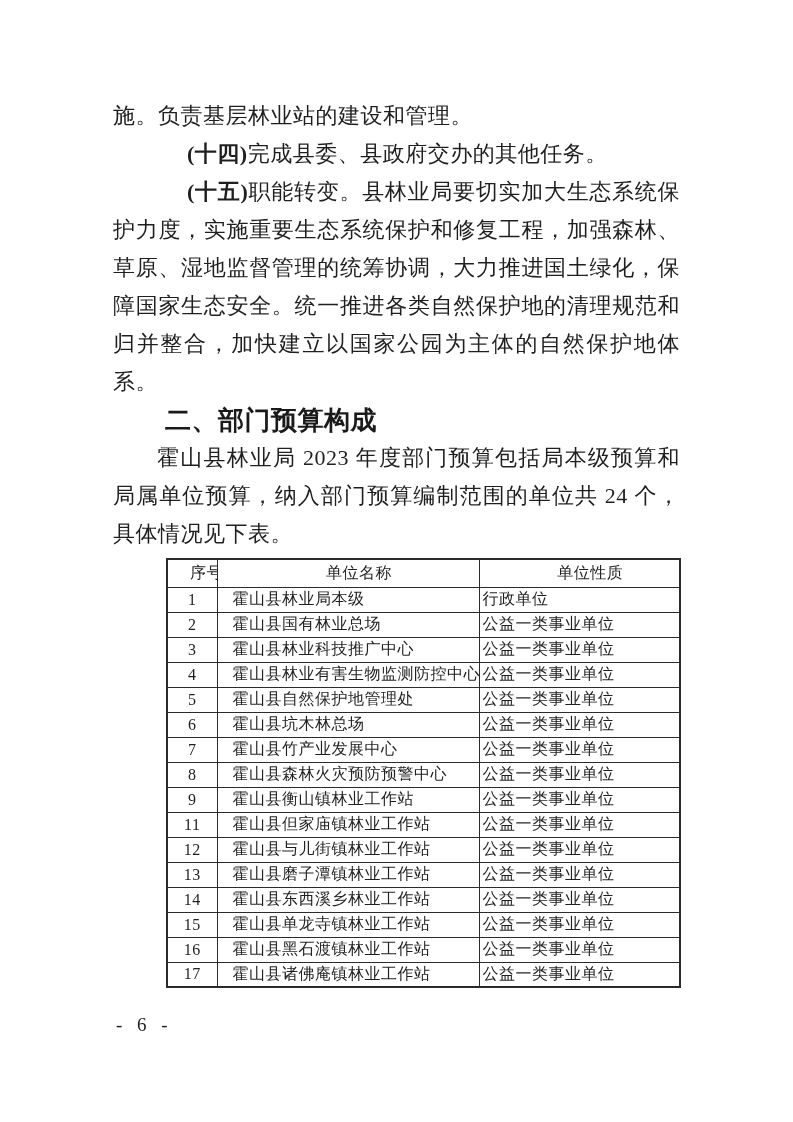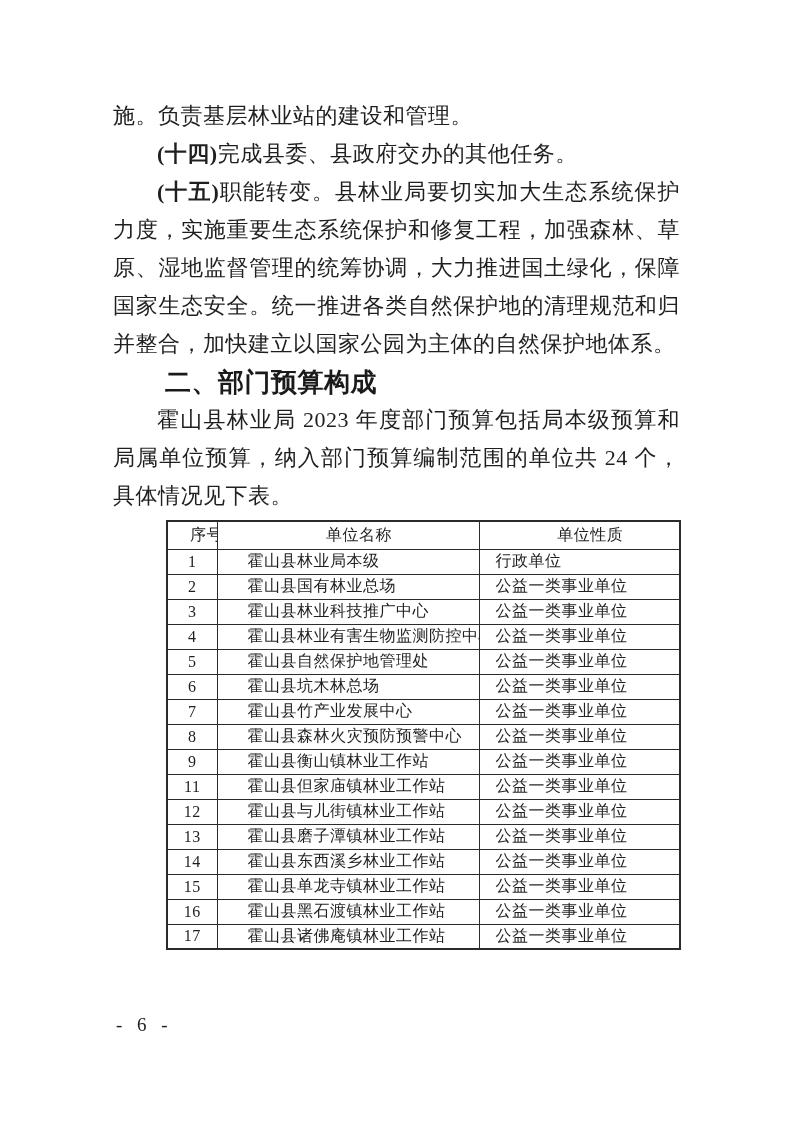--- a/index.html
+++ b/index.html
@@ -21,21 +21,21 @@
   }
   .para {
     font-family: "Liberation Serif", "DejaVu Serif", serif;
     font-size: 22px;
     line-height: 38px;
     letter-spacing: 0.5px;
     text-align: justify;
     color: #1f1f1f;
   }
   .para.indent { text-indent: 2em; }
-  .para .bold { font-weight: bold; }
+  .para .bold { font-weight: bold; margin-left: 30px; }
   .heading {
     font-family: "Liberation Sans", "DejaVu Sans", sans-serif;
     font-weight: bold;
     font-size: 26px;
     line-height: 38px;
     letter-spacing: 0.5px;
     text-indent: 2em;
     color: #1a1a1a;
   }
   .table-wrap { margin: 5px 0 0 53px; }
@@ -55,22 +55,22 @@
     font-size: 16px;
     font-weight: normal;
     letter-spacing: 0.5px;
     white-space: nowrap;
     overflow: hidden;
     padding: 0;
   }
   .units th { height: 28px; text-align: center; padding-left: 22px; }
   .units td { height: 25px; }
   .units td.c0 { text-align: center; }
-  .units td.c1 { text-align: left; padding-left: 30px; }
-  .units td.c2 { text-align: left; padding-left: 16px; }
+  .units td.c1 { text-align: left; padding-left: 15px; }
+  .units td.c2 { text-align: left; padding-left: 3px; }
   .page-number {
     position: absolute;
     left: 116px;
     top: 1014px;
     font-family: "Liberation Serif", "DejaVu Serif", serif;
     font-size: 19px;
     letter-spacing: 5px;
     color: #1f1f1f;
   }
 </style>

